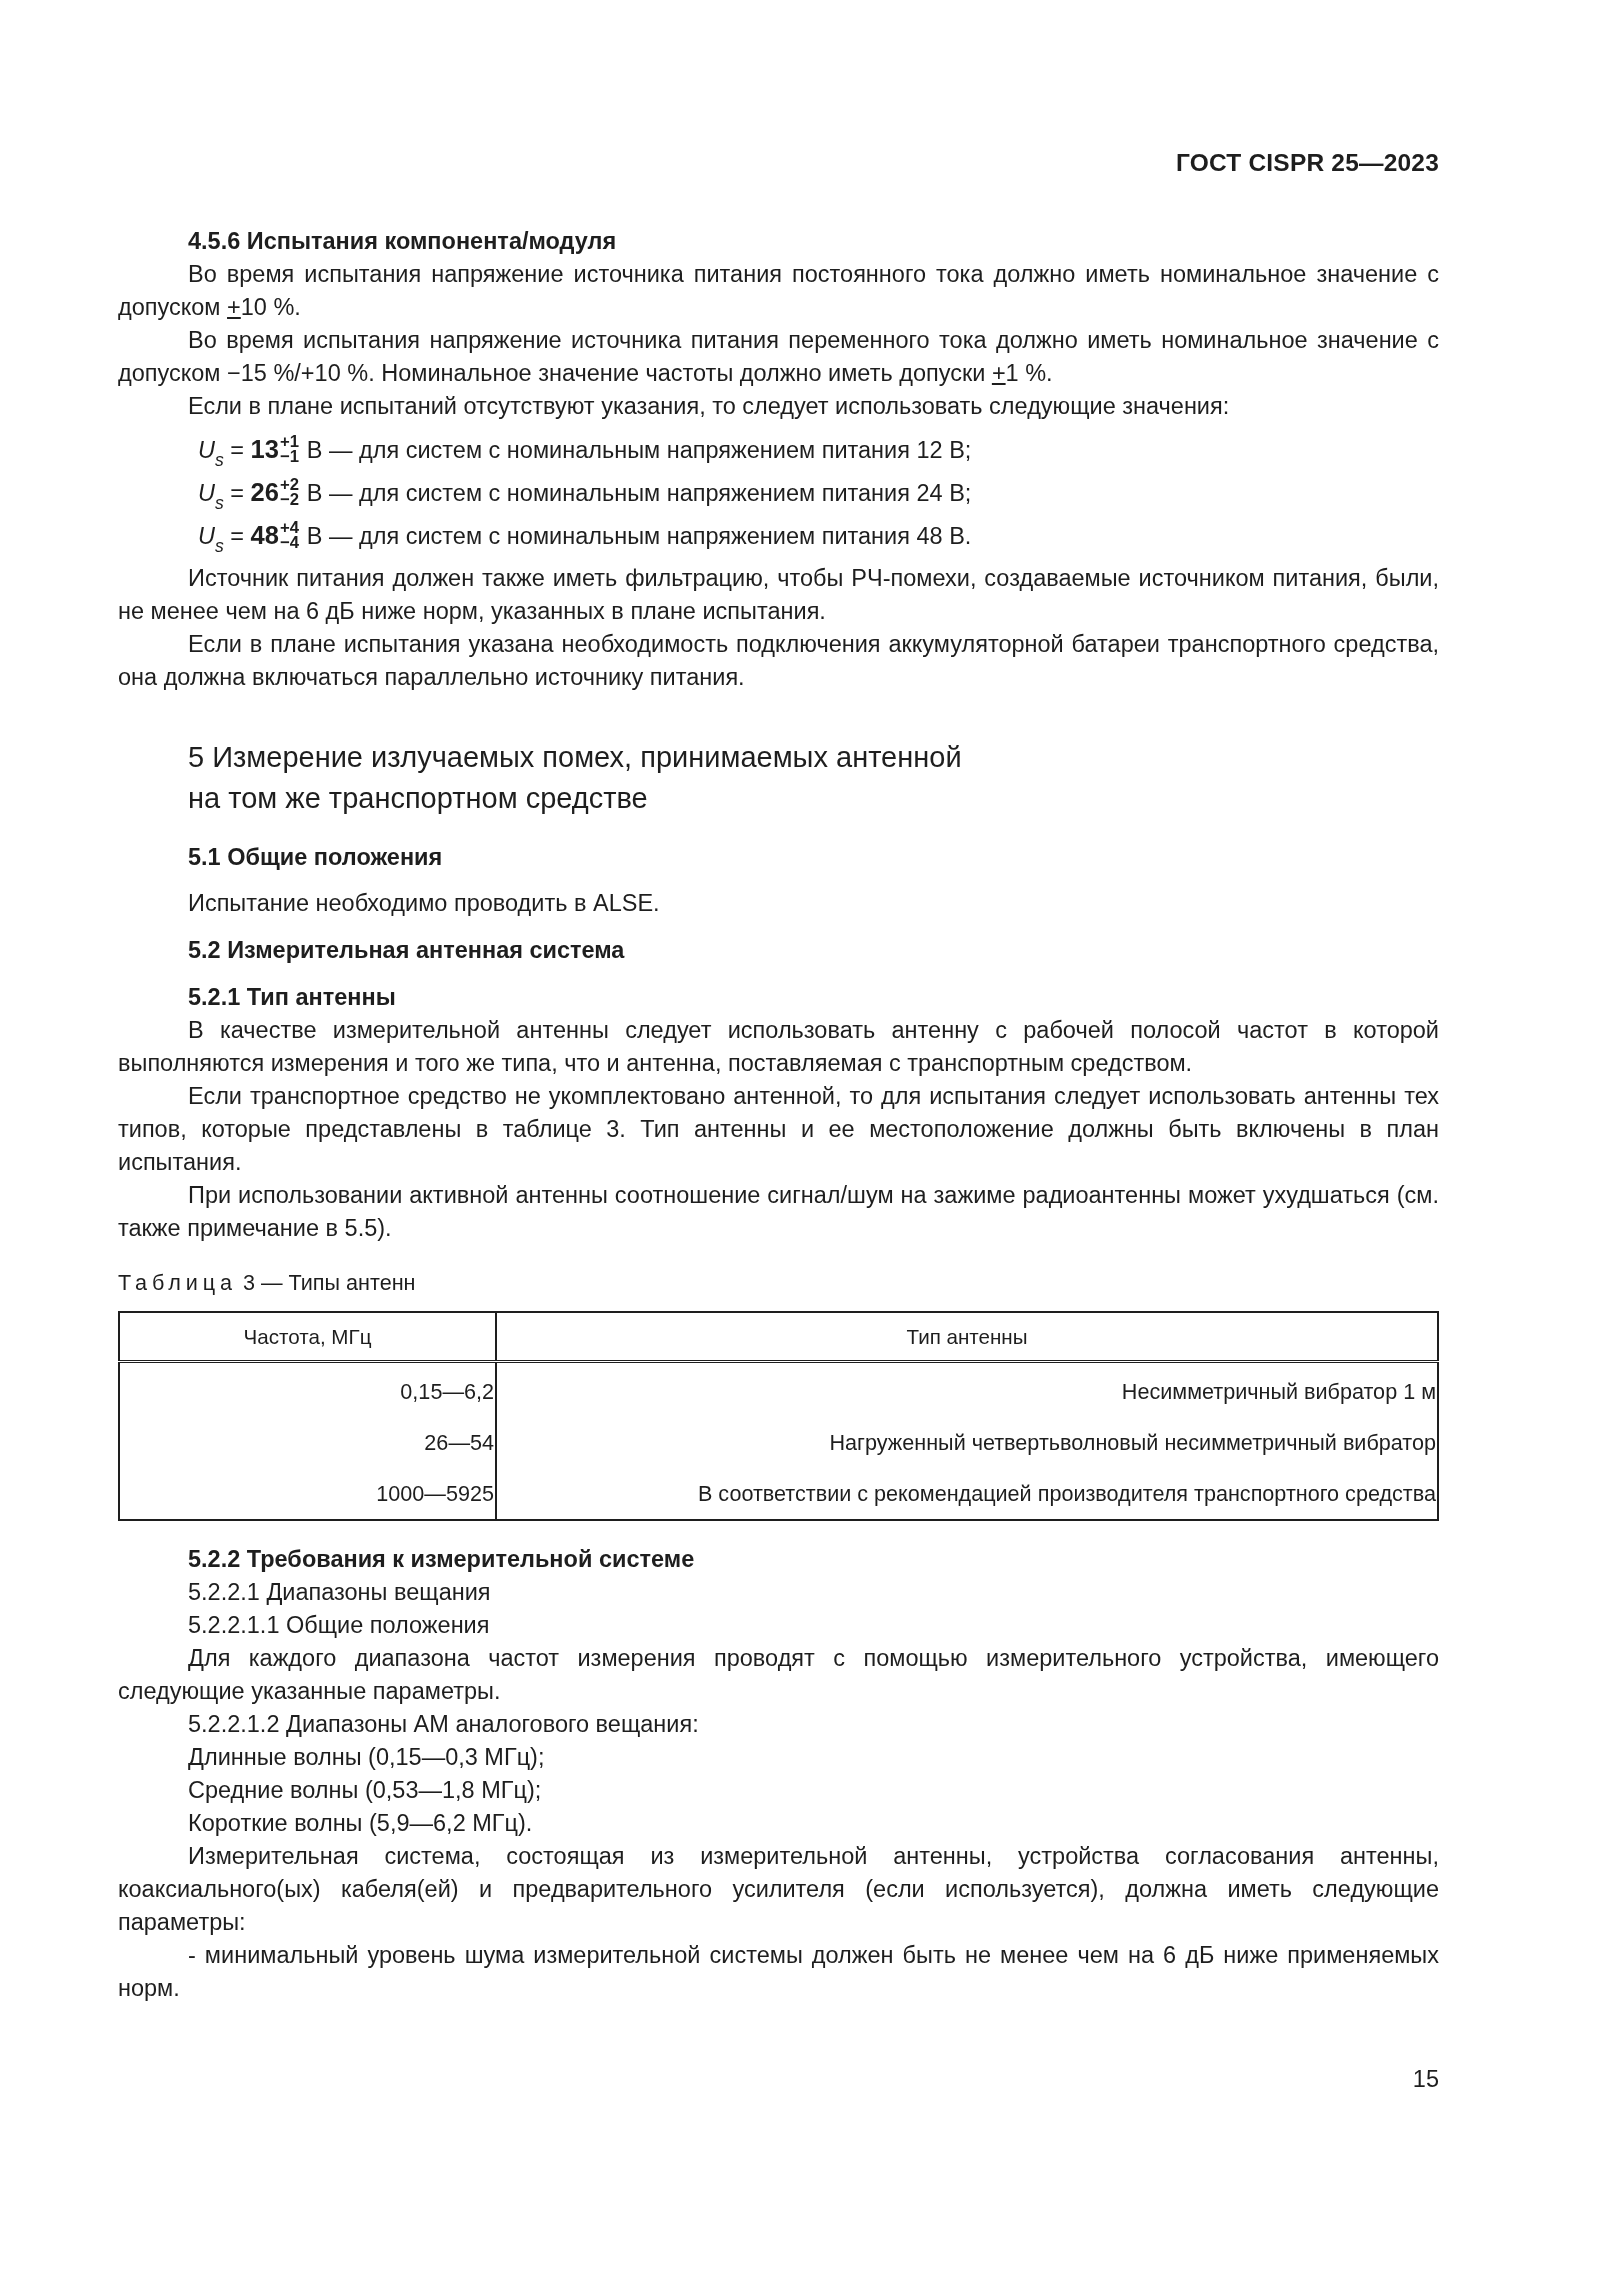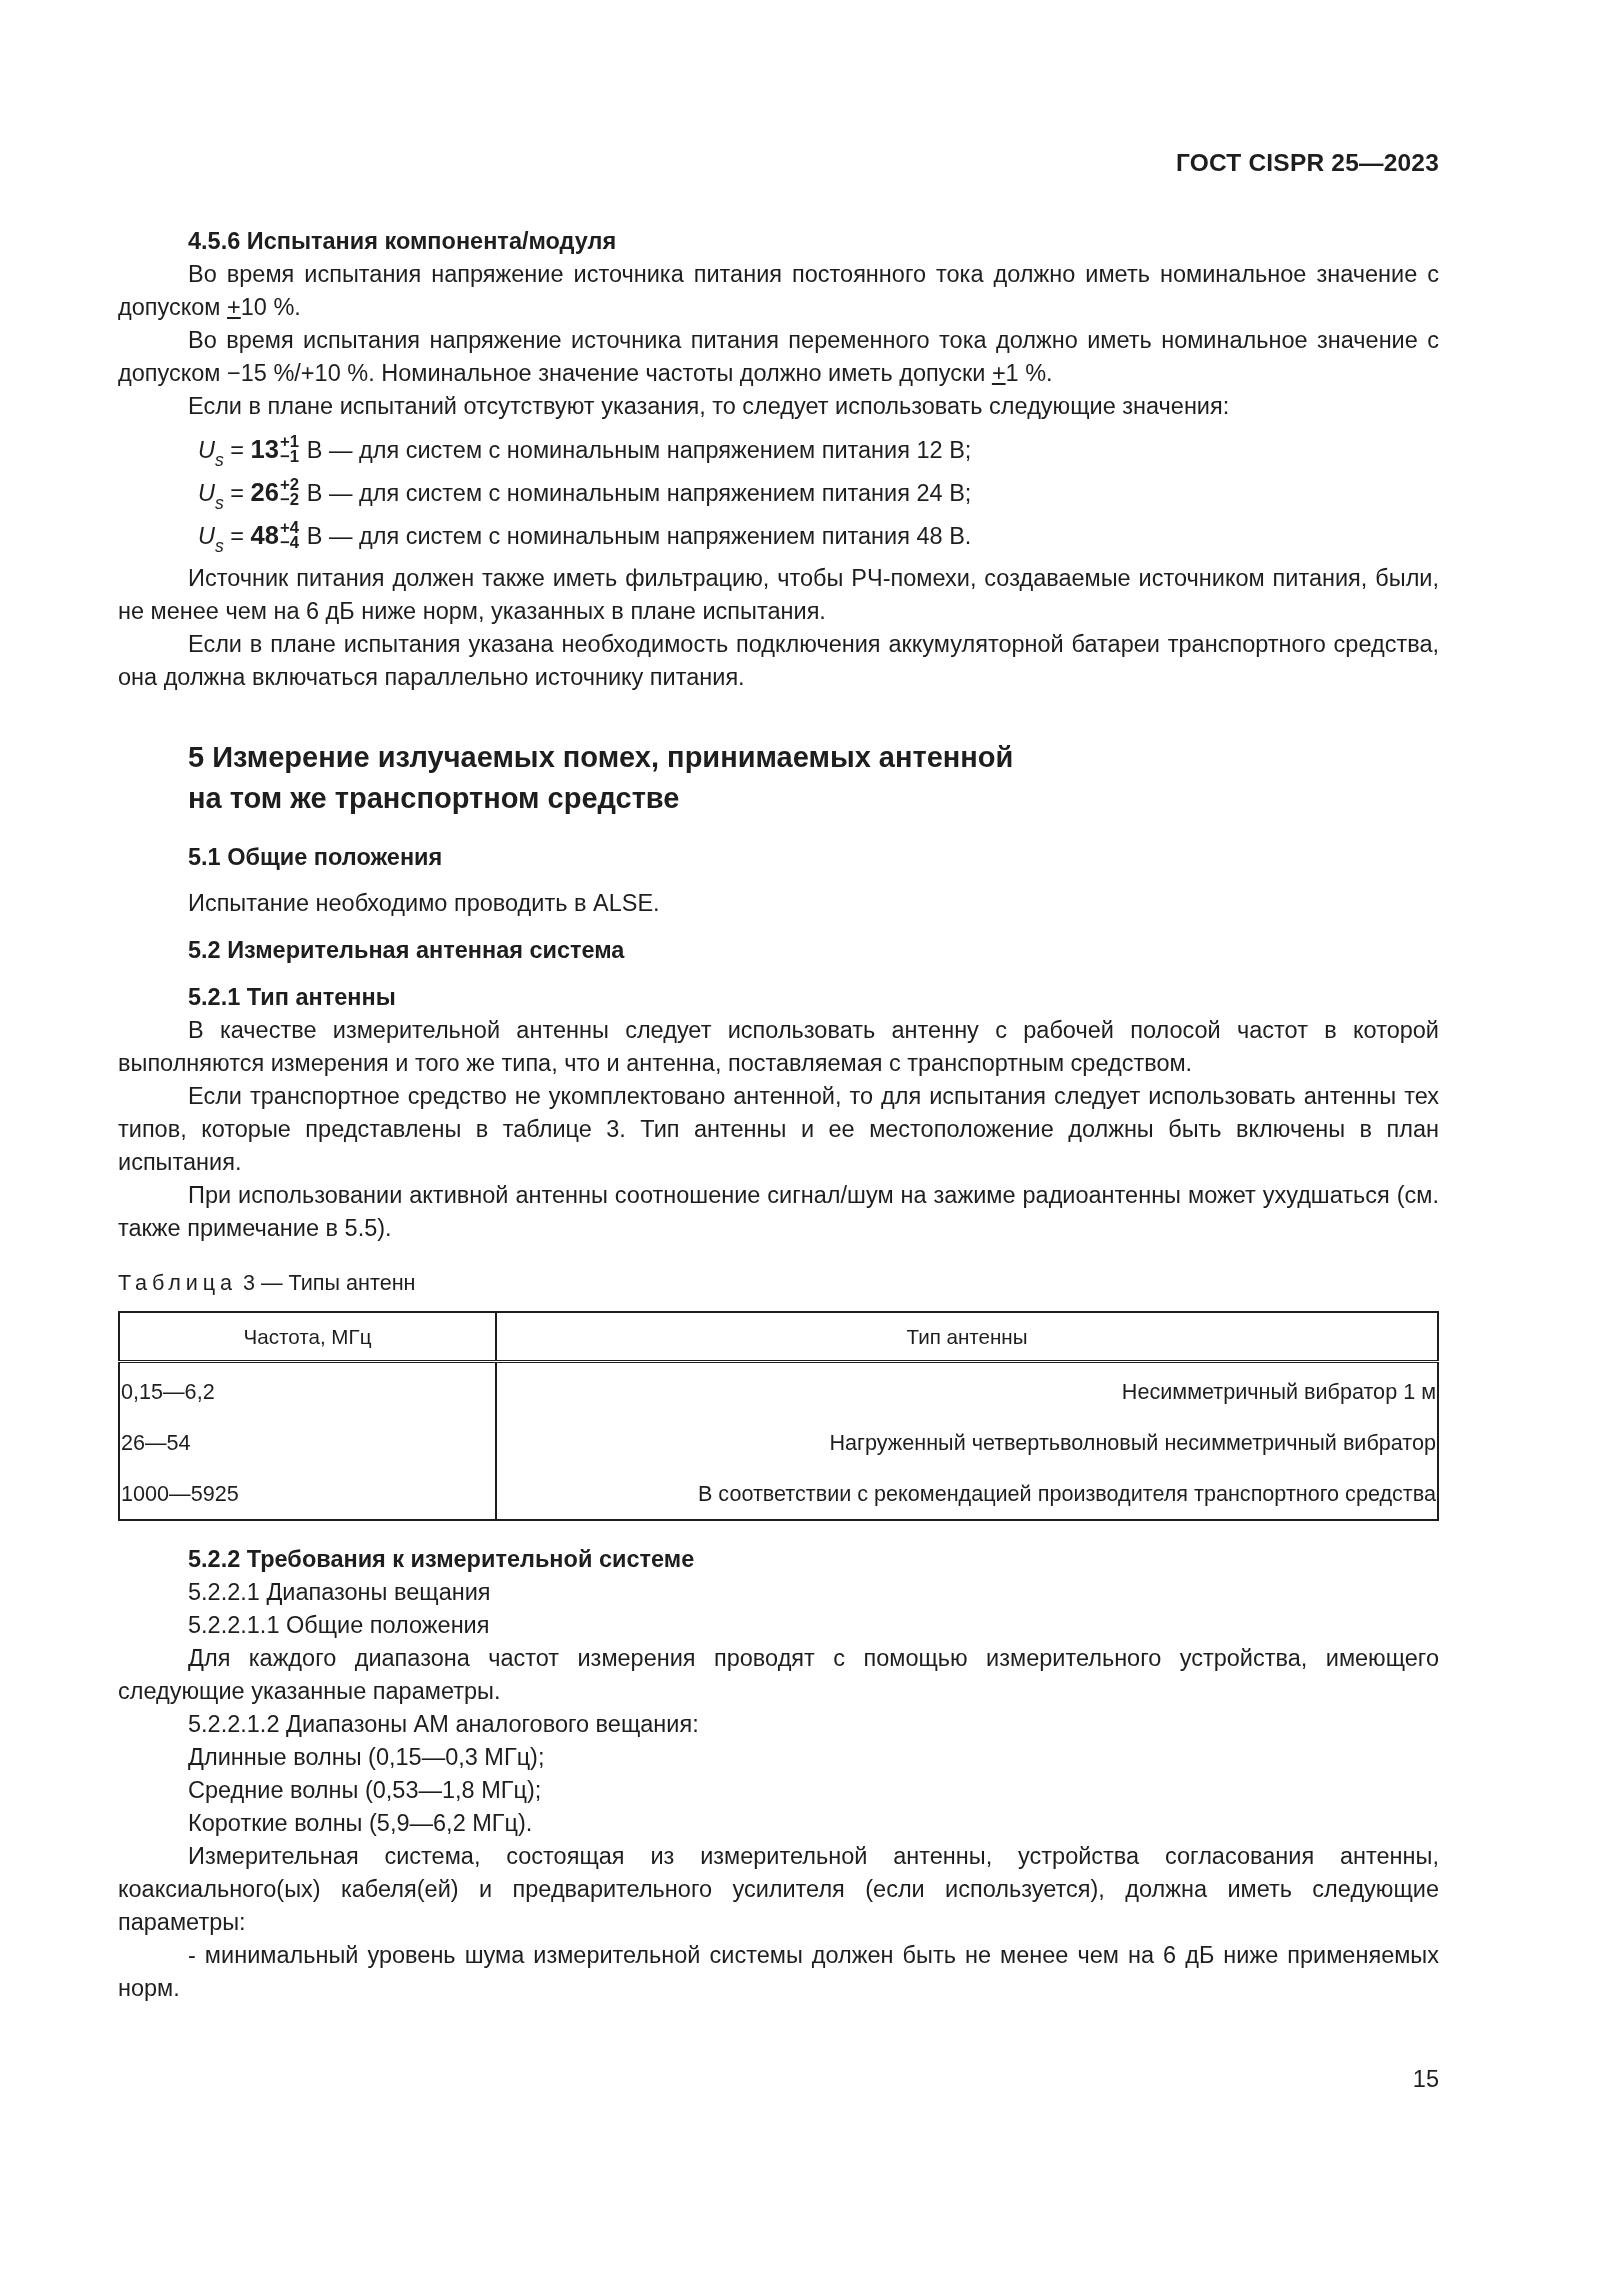--- a/index.html
+++ b/index.html
@@ -5,39 +5,39 @@
   html, body { margin: 0; padding: 0; background: #ffffff; }
   body { width: 1621px; height: 2293px; position: relative; overflow: hidden;
          font-family: "Liberation Sans", sans-serif; color: #1e1e1e; }
   .page { position: absolute; left: 0; top: 0; width: 1436px; height: 2293px; }
   .doc-header { position: absolute; top: 149px; left: 1078px; width: 361px; text-align: right;
                 font-weight: bold; font-size: 24.5px; letter-spacing: 0.2px; }
   .content { position: absolute; left: 118px; top: 225px; width: 1321px; font-size: 23.5px; line-height: 33px; }
   .p { text-align: justify; text-indent: 70px; margin: 0; }
   .line { margin: 0; padding-left: 70px; }
   .h3 { font-weight: bold; margin: 0; padding-left: 70px; }
-  .h2 { font-weight: bold; font-size: 29px; line-height: 41px; margin: 0; padding-left: 70px; }
+  .h2 { font-weight: normal; font-size: 29px; line-height: 41px; margin: 0; padding-left: 70px; }
   .formula { margin: 10px; padding-left: 70px; height: 33px; white-space: nowrap; }
   .formula .u { font-style: italic; }
   .formula .sub { font-style: italic; font-size: 17.6px; position: relative; top: 7.8px; }
   .formula .num { font-weight: bold; font-size: 25.5px; }
   .tol { display: inline-block; vertical-align: middle; font-weight: bold; font-size: 16.7px; line-height: 14.7px;
          text-align: left; margin-left: 1px; margin-right: 7.8px; position: relative; top: -2px; }
   .tol span { display: block; }
   .pm { text-decoration: underline; }
   .gap-s { height: 13.7px; }
   .gap-m { height: 21.6px; }
   .gap-l { height: 43px; }
   .caption { margin: 0; font-size: 21.6px; }
   .caption .spaced { letter-spacing: 4.9px; }
   table.t { width: 1321px; border-collapse: collapse; border: 2.9px solid #1e1e1e; font-size: 21.6px; margin-top: 11.8px; }
   table.t th { font-weight: normal; height: 45px; border-bottom: 3.9px double #1e1e1e; border-right: 2.9px solid #1e1e1e; text-align: center; font-size: 20.6px; }
   table.t th:last-child { border-right: none; }
   table.t td { height: 49px; }
-  table.t td.freq { width: 373px; text-align: left; border-right: 2.9px solid #1e1e1e; }
+  table.t td.freq { width: 373px; text-align: right; border-right: 2.9px solid #1e1e1e; }
   table.t td.type { padding-left: 13.7px; text-align: right; }
   table.t tr.first td { padding-top: 3.9px; }
   .page-number { position: absolute; top: 2066px; left: 1392px; width: 47px; text-align: right; font-size: 23.5px; }
 </style>
 </head>
 <body>
 
 <div class="page">
 
   <div class="doc-header">ГОСТ CISPR 25—2023</div>

